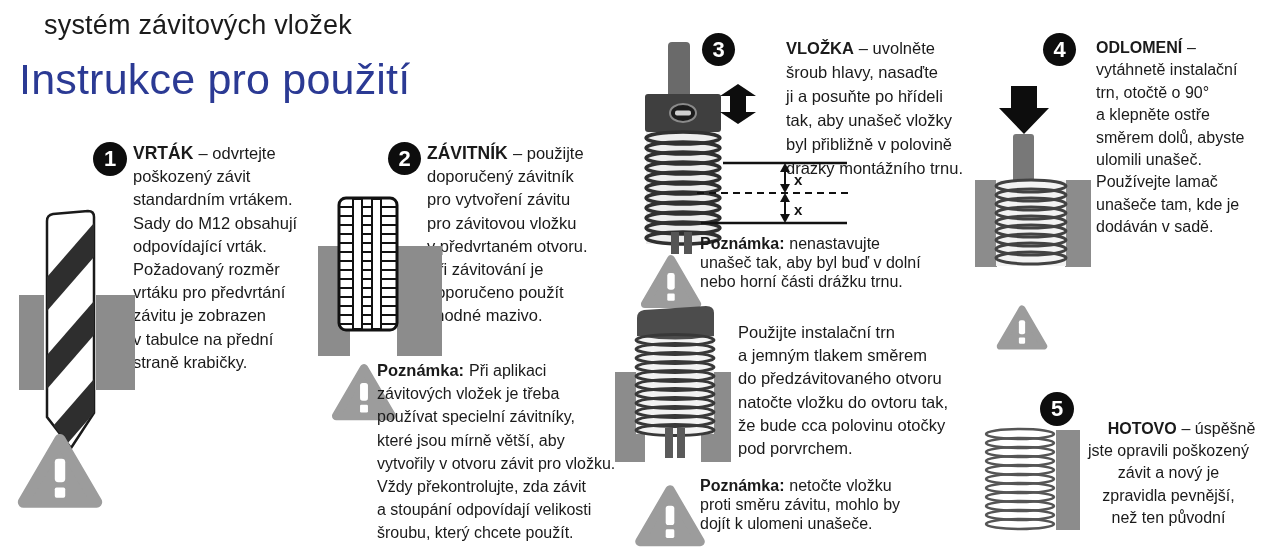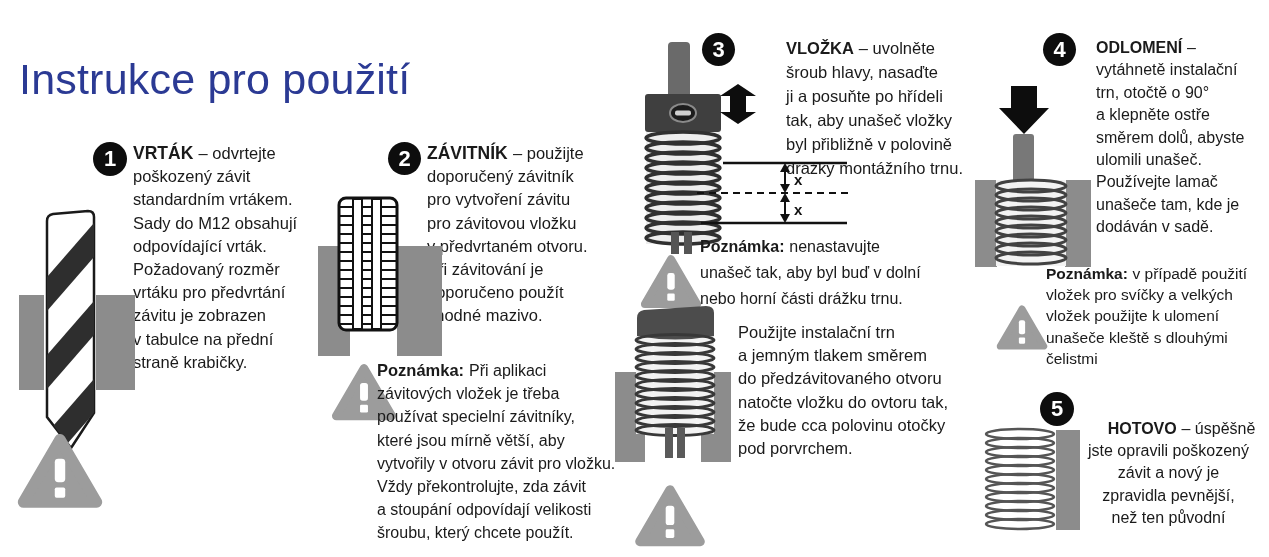--- a/index.html
+++ b/index.html
@@ -17,21 +17,21 @@
     width:33px; height:33px; font-size:22px; z-index:3;
   }
   .body-text { white-space:pre-line; }
   .kw { font-weight:bold; margin-right:0.30em; }
   .s12 { font-size:16.5px; line-height:23.2px; }
   .s12 .kw { font-size:17.5px; }
   .note { font-size:16px; line-height:22.2px; }
   .note .kw { font-size:16.5px; }
   .c3 { font-size:16.5px; line-height:24px; }
   .c3b { font-size:16.5px; line-height:23.2px; }
-  .n3 { font-size:16px; line-height:26px; }
+  .n3 { font-size:16px; line-height:19px; }
   .c4 { font-size:16px; line-height:22.4px;margin-left:12px; }
   .n4 { font-size:15.5px; line-height:21.2px; }
   .c5 { font-size:16px; line-height:22.2px; text-indent:26px; }
   .mat { fill:var(--material-gray,#8c8c8c); }
   .warn-shape { fill:var(--warning-gray,#9c9c9c); stroke:var(--warning-gray,#9c9c9c); stroke-width:13; stroke-linejoin:round; }
   .xlab { font-family:"Liberation Sans",sans-serif; font-weight:bold; font-size:15px; fill:#111; }
   svg { display:block; }
   .defs { position:absolute; width:0; height:0; overflow:hidden; }
 </style>
 </head>
@@ -40,20 +40,21 @@
 <svg class="defs" aria-hidden="true">
   <symbol id="warn" viewBox="0 0 100 92">
     <polygon class="warn-shape" points="50,11 92,83 8,83"></polygon>
     <rect x="44" y="33" width="12" height="27" rx="4" fill="#ffffff"></rect>
     <rect x="44" y="66" width="12" height="12" rx="2" fill="#ffffff"></rect>
   </symbol>
 </svg>
 
 <div class="page">
 
+  <div class="abs subtitle" style="left:44px;top:10px;">systém závitových vložek</div>
   <div class="abs title" style="left:19px;top:55px;">Instrukce pro použití</div>
 
   <div class="badge" style="left:93px;top:142px;width:34px;height:34px;">1</div>
   <p class="abs body-text s12" style="left:133px;top:142px;width:215px;"><b class="kw">VRTÁK</b><span>– odvrtejte
 poškozený závit
 standardním vrtákem.
 Sady do M12 obsahují
 odpovídající vrták.
 Požadovaný rozměr
 vrtáku pro předvrtání
@@ -191,20 +192,23 @@
   <p class="abs body-text c3b" style="left:738px;top:321px;width:240px;"><span>Použijte instalační trn
 a jemným tlakem směrem
 do předzávitovaného otvoru
 natočte vložku do ovtoru tak,
 že bude cca polovinu otočky
 pod porvrchem.</span></p>
 
   <svg class="abs" style="left:634px;top:482px;" width="72" height="66" viewBox="0 0 100 92">
       <use href="#warn"></use>
     </svg>
+  <p class="abs body-text n3" style="left:700px;top:476px;width:252px;"><b class="kw">Poznámka:</b><span>netočte vložku
+proti směru závitu, mohlo by
+dojít k ulomeni unašeče.</span></p>
 
   <div class="badge" style="left:1043px;top:33px;">4</div>
   <p class="abs body-text c4" style="left:1084px;top:37px;width:185px;"><b class="kw">ODLOMENÍ</b><span>–
 vytáhnetě instalační
 trn, otočtě o 90°
 a klepněte ostře
 směrem dolů, abyste
 ulomili unašeč.
 Používejte lamač
 unašeče tam, kde je
@@ -227,25 +231,20 @@
         <ellipse cx="56" cy="149" rx="35" ry="6"></ellipse>
       <ellipse cx="56" cy="158" rx="35" ry="6"></ellipse>
         <ellipse cx="56" cy="167" rx="35" ry="6"></ellipse>
       <ellipse cx="56" cy="176" rx="35" ry="6"></ellipse>
     </g>
   </svg>
 
   <svg class="abs" style="left:996px;top:290px;" width="52" height="74" viewBox="0 0 100 92">
       <use href="#warn"></use>
     </svg>
-  <p class="abs body-text n4" style="left:1046px;top:263px;width:222px;"><b class="kw">Poznámka:</b><span>v případě použití
-vložek pro svíčky a velkých
-vložek použijte k ulomení
-unašeče kleště s dlouhými
-čelistmi</span></p>
 
   <div class="badge" style="left:1040px;top:392px;width:34px;height:34px;">5</div>
   <p class="abs body-text c5" style="left:1068px;top:418px;width:201px;text-align:center;"><b class="kw">HOTOVO</b><span>– úspěšně
 jste opravili poškozený
 závit a nový je
 zpravidla pevnější,
 než ten původní</span></p>
 
   <svg class="abs" style="left:982px;top:412px;" width="100" height="140" viewBox="0 0 100 140">
     <rect class="mat" x="74" y="18" width="24" height="100"></rect>

